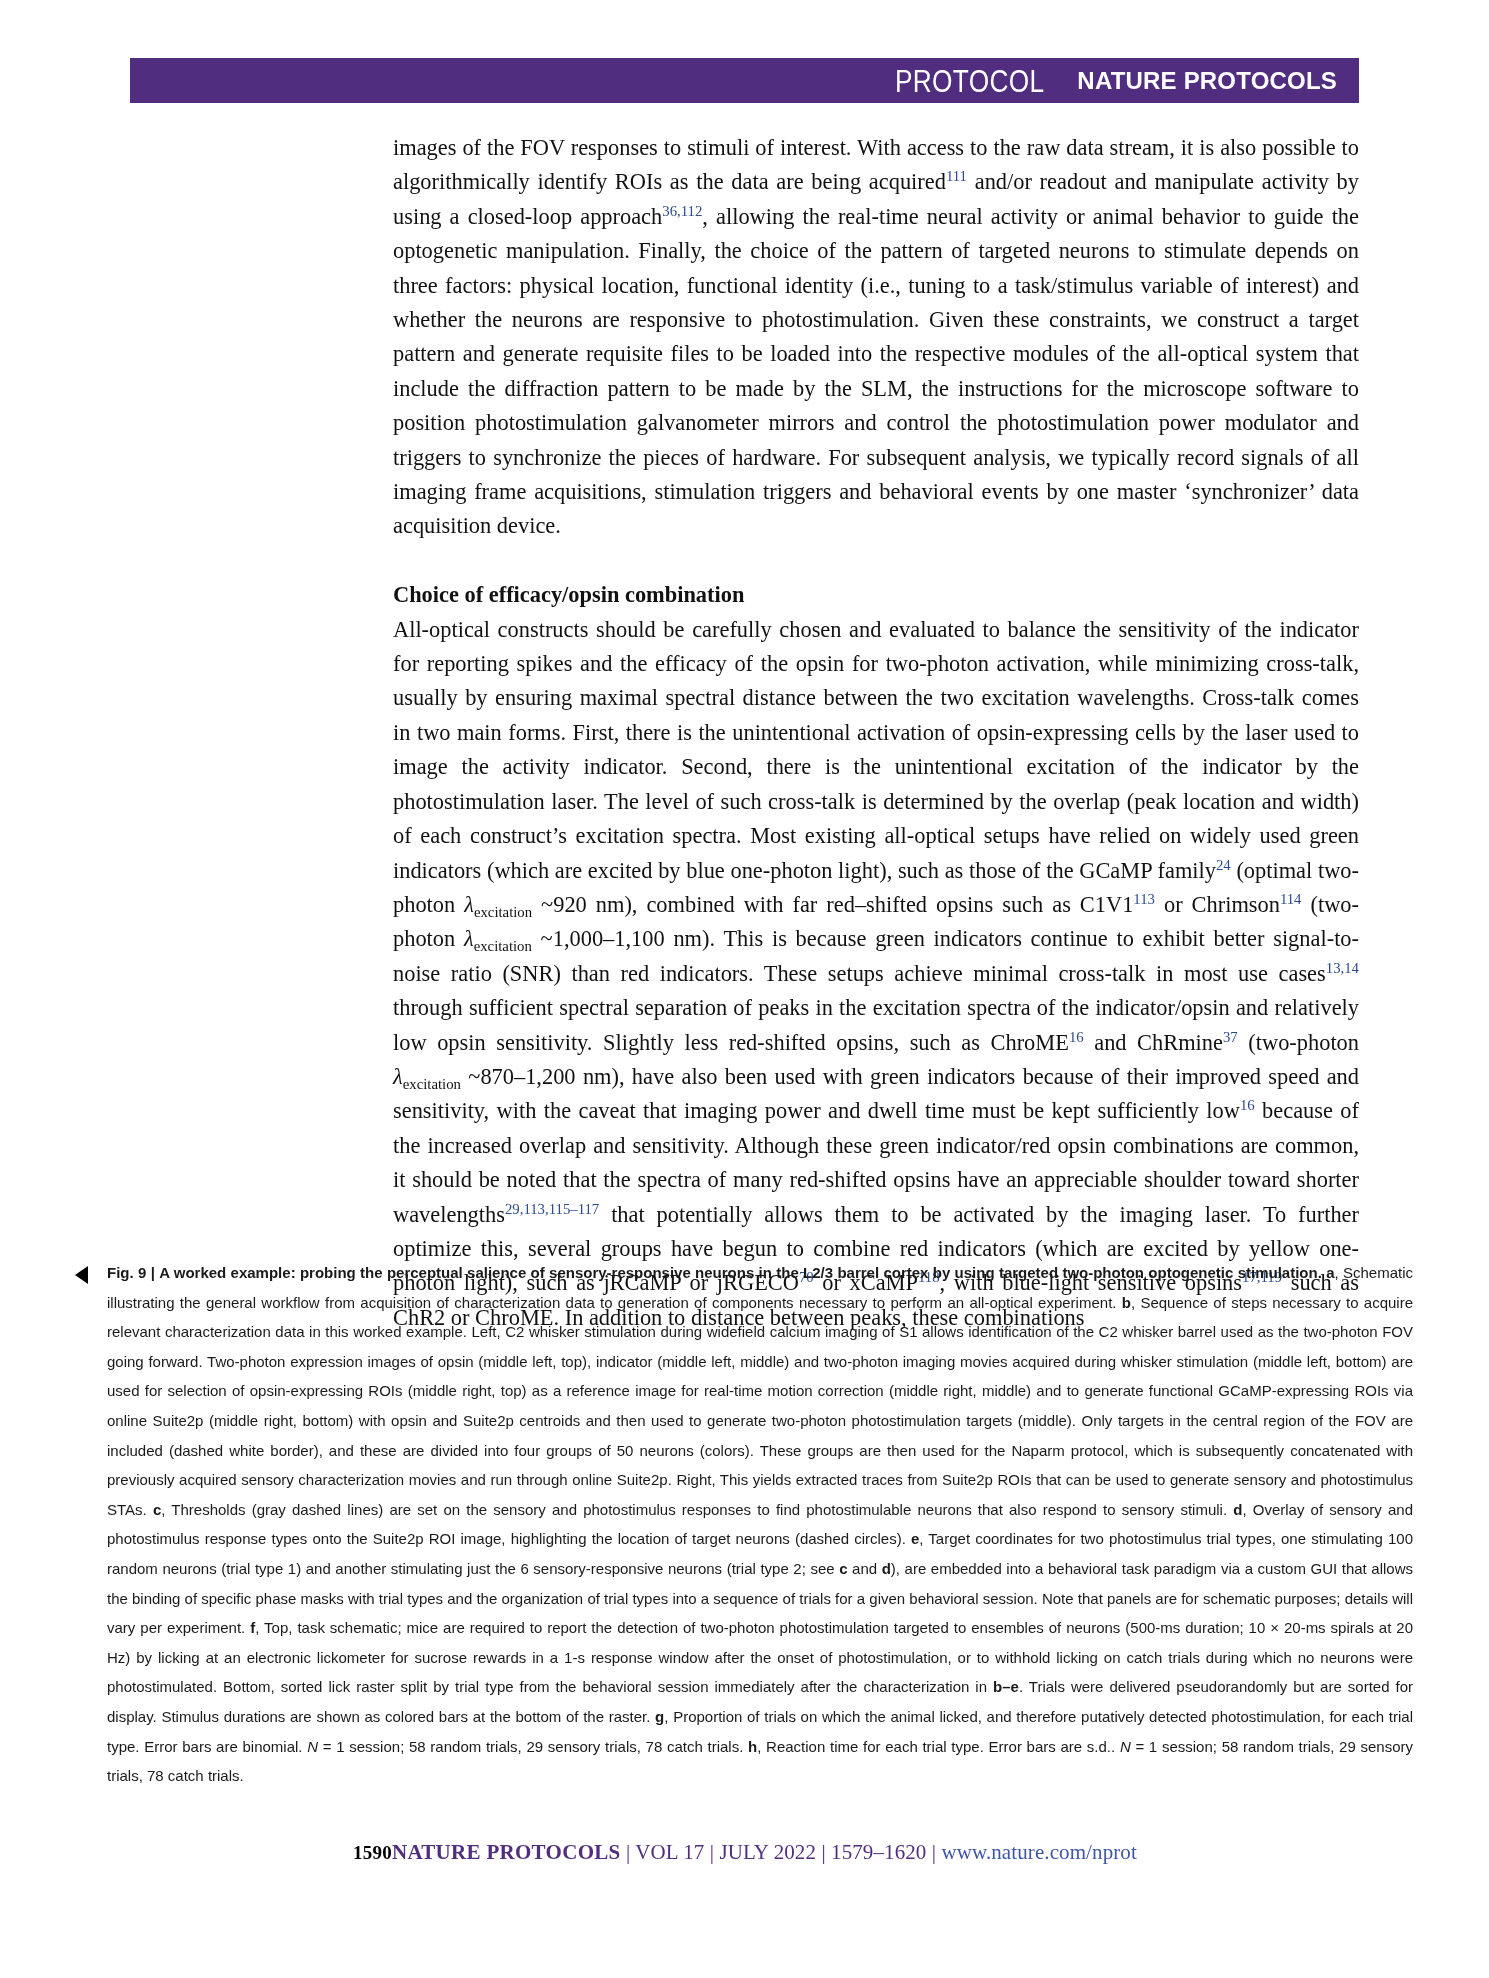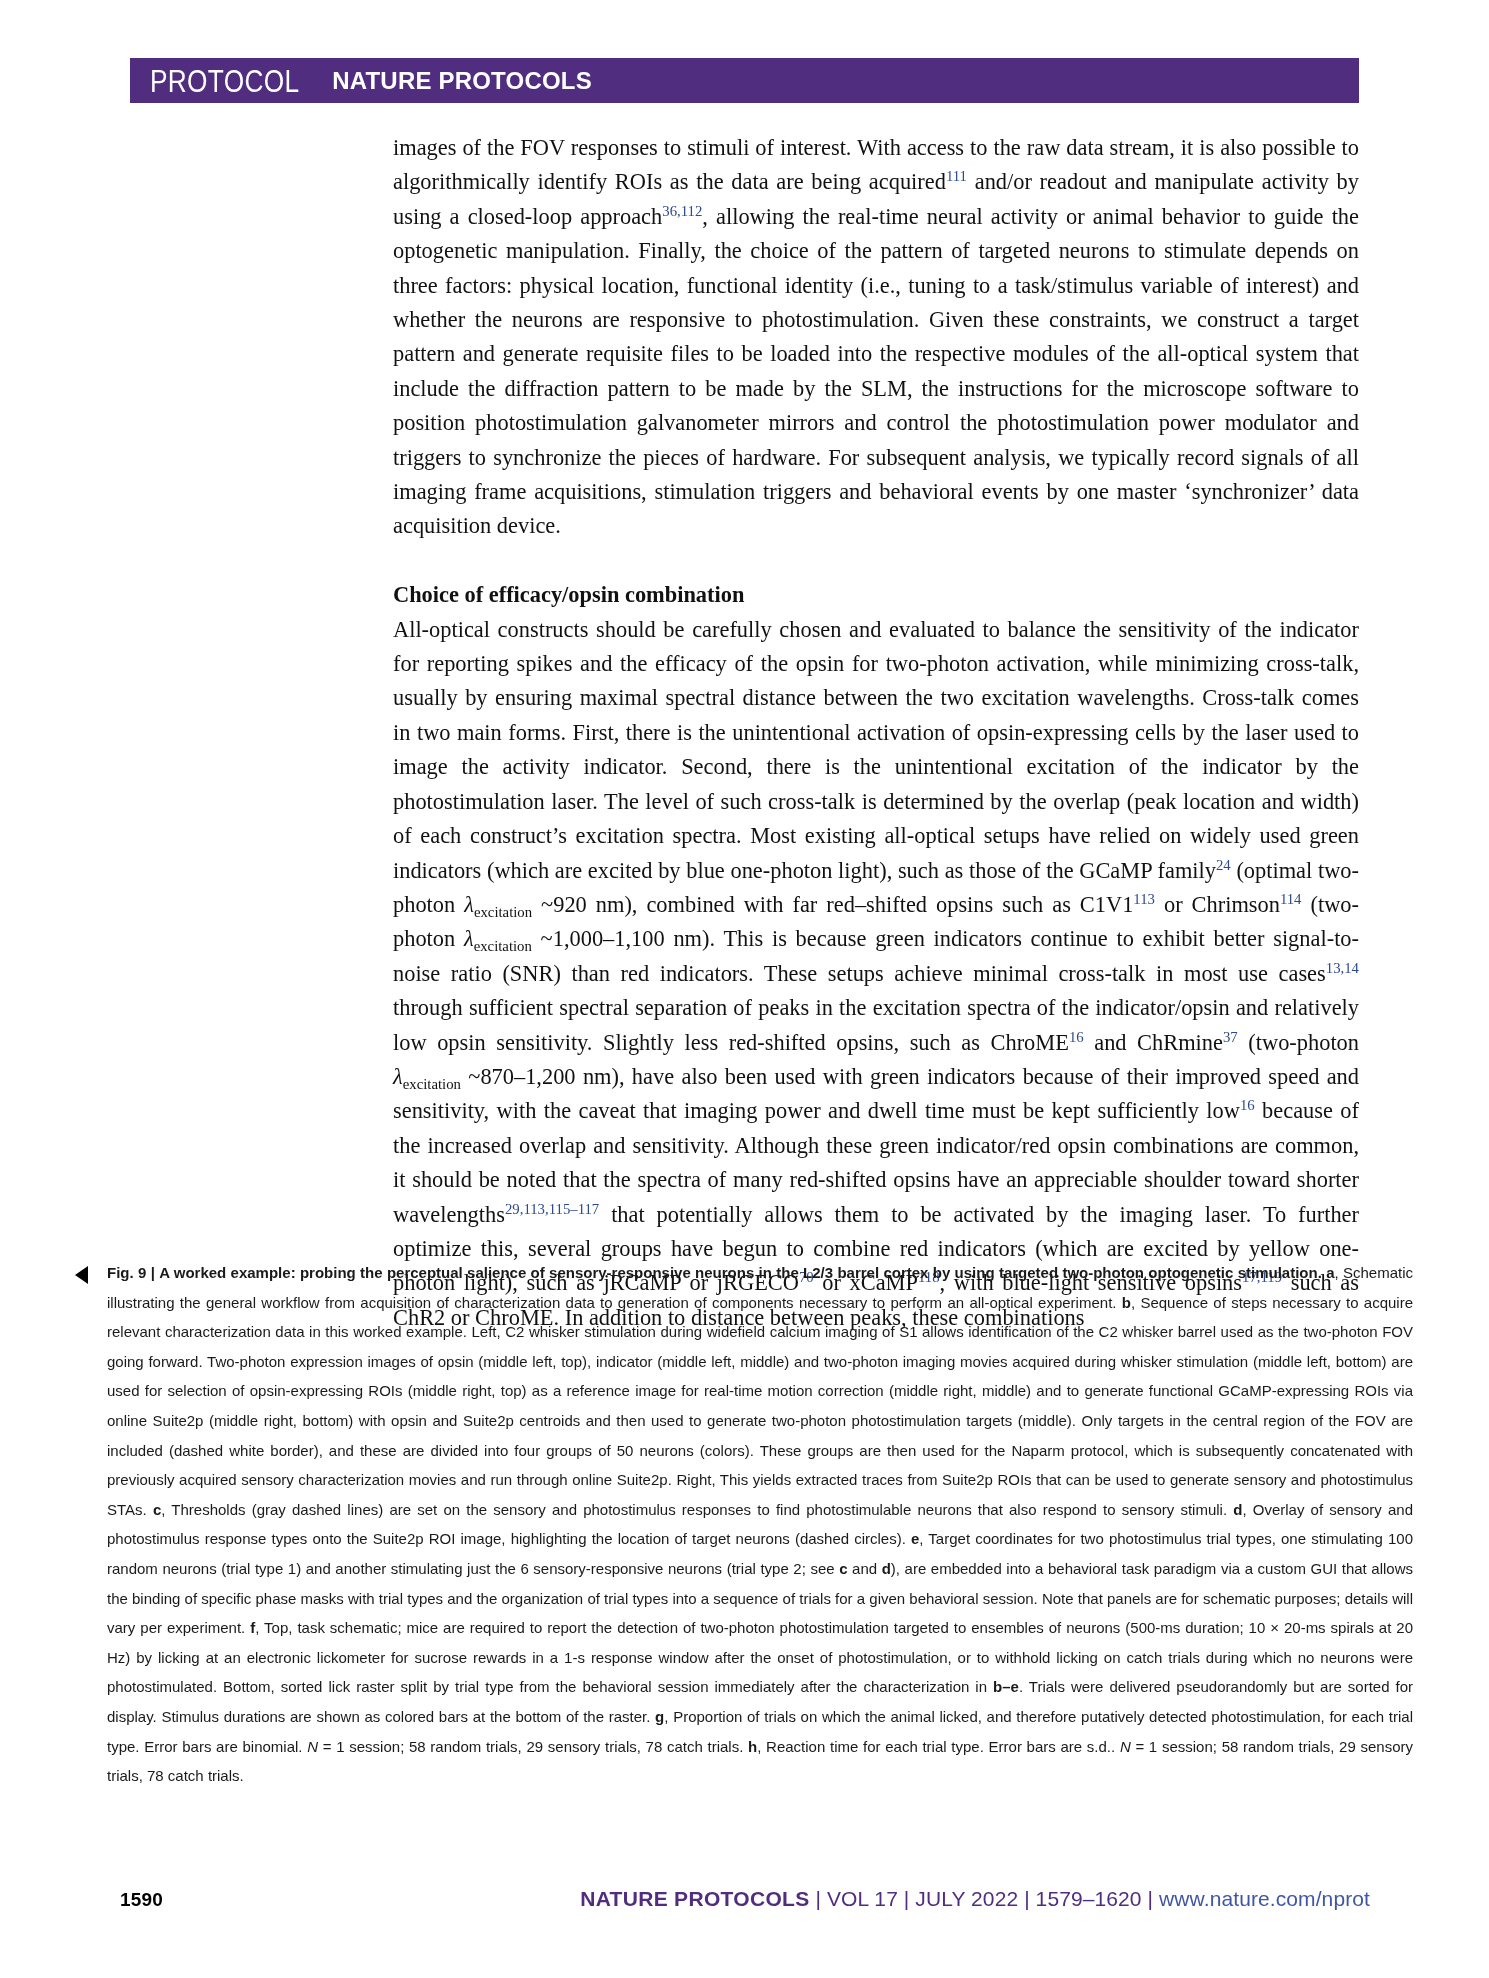--- a/index.html
+++ b/index.html
@@ -19,21 +19,21 @@
   
   .runhead {
     position: absolute;
     left: 130px;
     top: 58px;
     width: 1229px;
     height: 45px;
     background: #502d7f;
     display: flex;
     align-items: center;
-    justify-content: flex-start;
+    justify-content: flex-end;
     box-sizing: border-box;
     padding: 0 22px 0 20px;
   }
   .runhead-left {
     color: #ffffff;
     font-family: "Liberation Sans", sans-serif;
     font-size: 32px;
     font-weight: 400;
     letter-spacing: 0.4px;
     line-height: 1;
@@ -117,23 +117,22 @@
   .cap-body { padding-left: 30px; }
 
   
   .footer {
     position: absolute;
     left: 120px;
     top: 1840px;
     width: 1250px;
     display: flex;
     align-items: baseline;
-    justify-content: space-between;
-    font-family: Liberation Sans, sans-serif;
-    margin-top: 47px;
+    justify-content: center;
+    font-family: Liberation Serif, serif;
   }
   .page-no {
     font-size: 19px;
     font-weight: bold;
     color: #000;
     letter-spacing: 0.2px;
   }
   .footer-right {
     font-size: 21px;
     color: #3b2a63;

